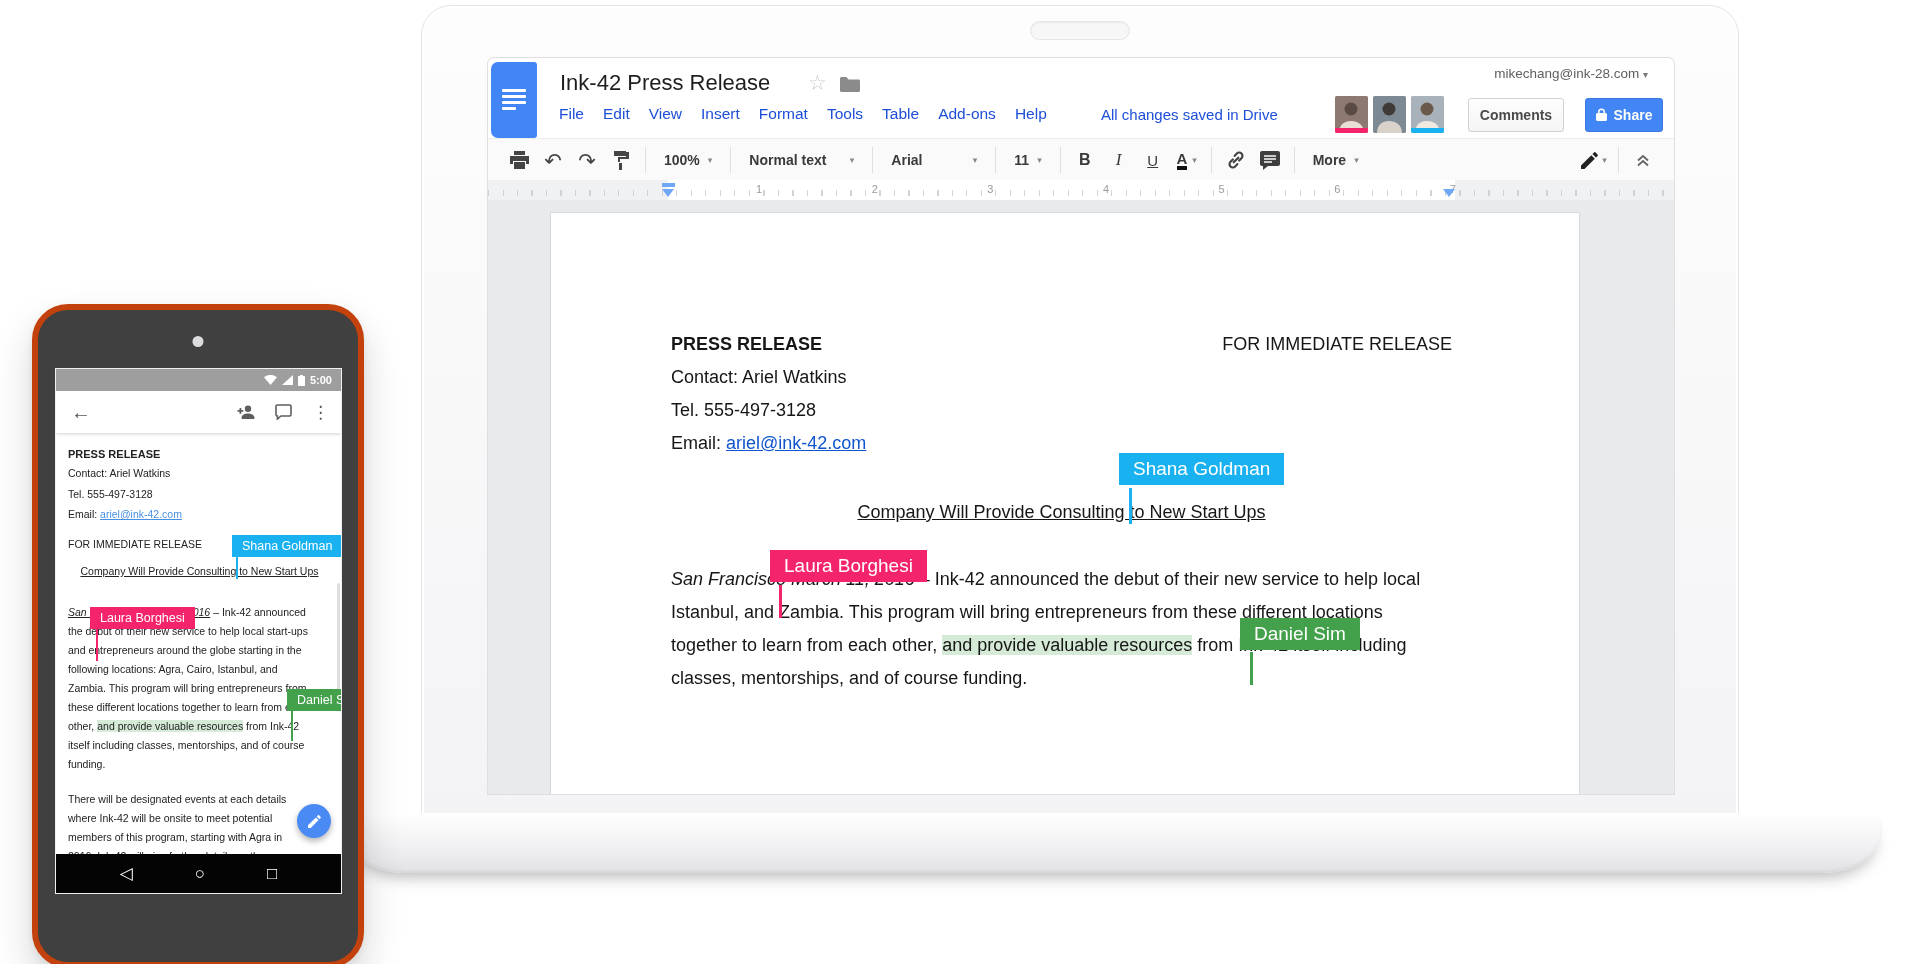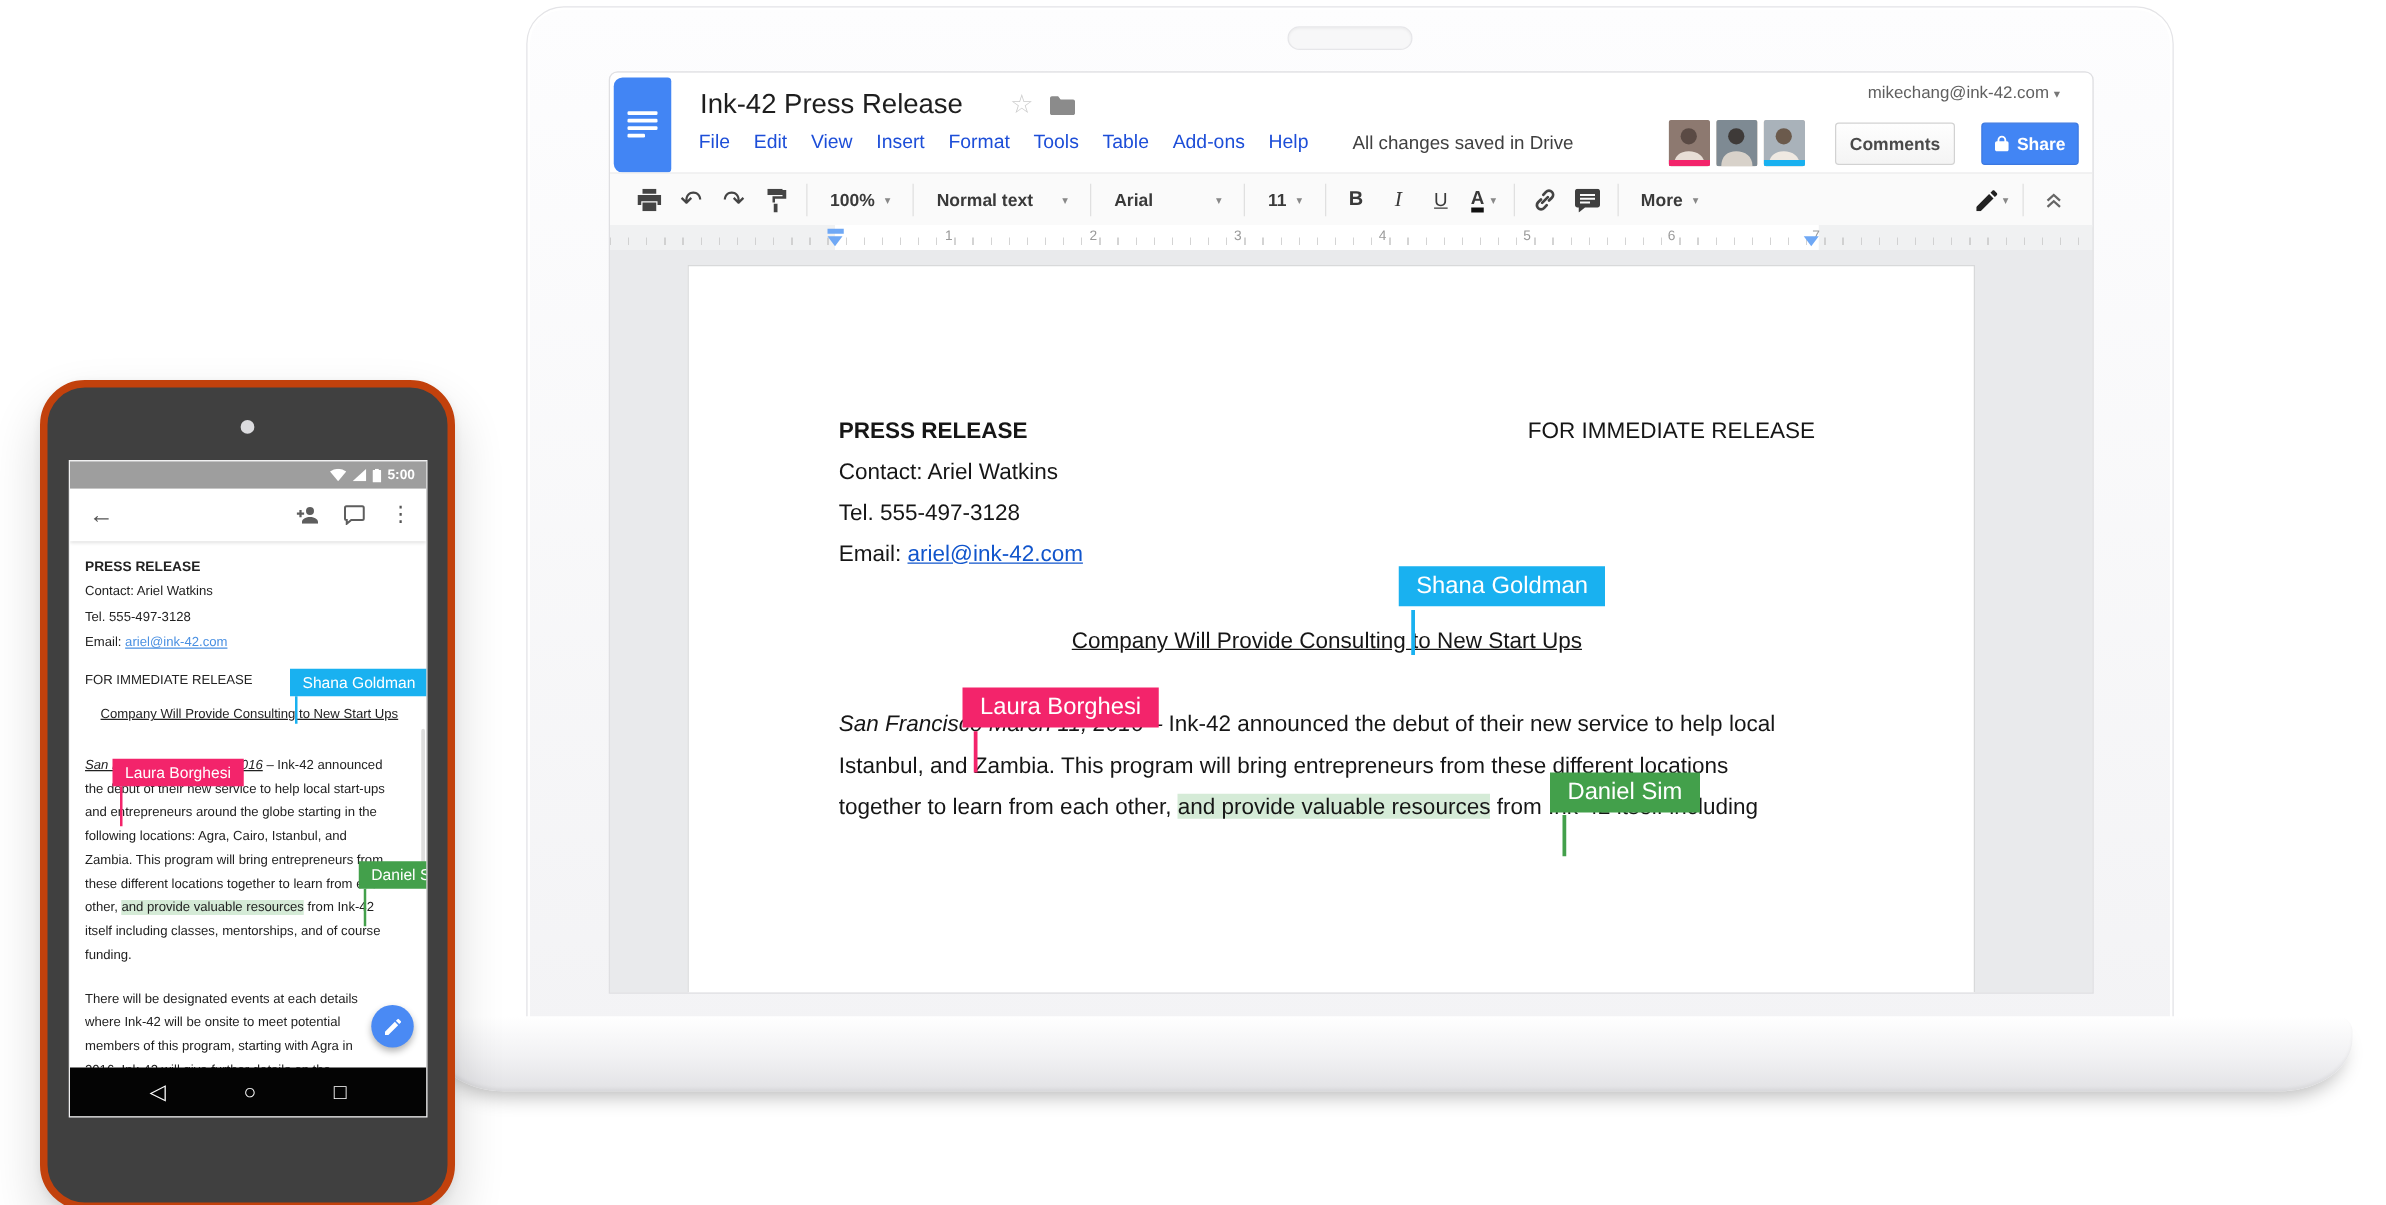--- a/index.html
+++ b/index.html
@@ -27,21 +27,21 @@
   .hdr{position:absolute;left:0;top:0;width:100%;height:80px;background:#fff;}
   .docs-icon{position:absolute;left:3px;top:4px;width:46px;height:76px;
              background:var(--c-blue);border-radius:7px 3px 3px 7px;}
   .docs-icon i{position:absolute;left:11px;height:3px;background:#fff;border-radius:1px;}
   .doc-title{position:absolute;left:72px;top:12px;font-size:22px;color:#1e1e1e;}
   .star{position:absolute;left:320px;top:13px;font-size:21px;color:#ccc;}
   .folder{position:absolute;left:352px;top:18px;}
   .menus{position:absolute;left:71px;top:47px;display:flex;gap:19px;
          font-size:15.5px;color:#1d4ed8;}
   .menus span{cursor:default;}
-  .saved{position:absolute;left:594px;top:48px;font-size:15px;color:#404040;}
+  .saved{position:absolute;left:613px;top:48px;font-size:15px;color:#1d4ed8;}
   .account{position:absolute;right:26px;top:8px;font-size:13.5px;color:#5f5f5f;}
   .account .dd{color:#777;font-size:10px;}
   .avatars{position:absolute;left:847px;top:38px;display:flex;gap:5px;}
   .av{width:33px;height:37px;border-radius:2px;overflow:hidden;position:relative;background:#c7beb6;}
   .av svg{position:absolute;left:0;top:0;}
   .av .bar{position:absolute;left:0;bottom:0;width:100%;height:5px;}
   .btn{box-sizing:border-box;display:flex;align-items:center;justify-content:center;
        font-size:14px;font-weight:bold;border-radius:3px;cursor:pointer;}
   .btn-comments{position:absolute;left:980px;top:40px;width:96px;height:34px;
        background:linear-gradient(#fefefe,#f4f4f4);border:1px solid #d2d2d2;color:#4a4a4a;}
@@ -157,21 +157,21 @@
             <span>View</span>
             <span>Insert</span>
             <span>Format</span>
             <span>Tools</span>
             <span>Table</span>
             <span>Add-ons</span>
             <span>Help</span>
           </div>
         <div class="saved">All changes saved in Drive</div>
         <div class="account">
-          <span>mikechang@ink-42.com</span>
+          <span>mikechang@ink-28.com</span>
           <span class="dd">▾</span>
         </div>
         <div class="avatars">
           <div class="av">
             <svg width="33" height="37" viewBox="0 0 33 37">
                 <rect width="33" height="37" fill="#8d7970"></rect>
                 <circle cx="16" cy="13" r="6.5" fill="#5a4a44"></circle>
                 <path d="M4 37c0-8 5-12 12-12s13 4 13 12z" fill="#e8ded6"></path>
               </svg>
             <div class="bar bg-pink"></div>
@@ -308,20 +308,21 @@
           </div>
 
           <div class="tag d bg-cyan" style="left:568px;top:240px">Shana Goldman</div>
           <div class="caret bg-cyan" style="left:578px;top:275px;height:36px"></div>
           <div class="drow center" style="top:287px">Company Will Provide Consulting to New Start Ups</div>
 
           <div class="dbody">
               <div class="dl"><span class="i">San Francisco March 11, 2016 – </span><span>Ink-42 announced the debut of their new service to help local</span></div>
               <div class="dl"><span>Istanbul, and Zambia. This program will bring entrepreneurs from these different locations</span></div>
               <div class="dl"><span>together to learn from each other, </span><span class="hl">and provide valuable resources</span><span> from Ink-42 itself including</span></div>
+              <div class="dl"><span>classes, mentorships, and of course funding.</span></div>
             </div>
 
           <div class="tag d bg-pink" style="left:219px;top:337px">Laura Borghesi</div>
           <div class="caret bg-pink" style="left:228px;top:372px;height:33px"></div>
 
           <div class="tag d bg-green" style="left:645px;top:405px">Daniel Sim</div>
           <div class="caret bg-green" style="left:655px;top:439px;height:33px"></div>
         </div>
       </div>
 

